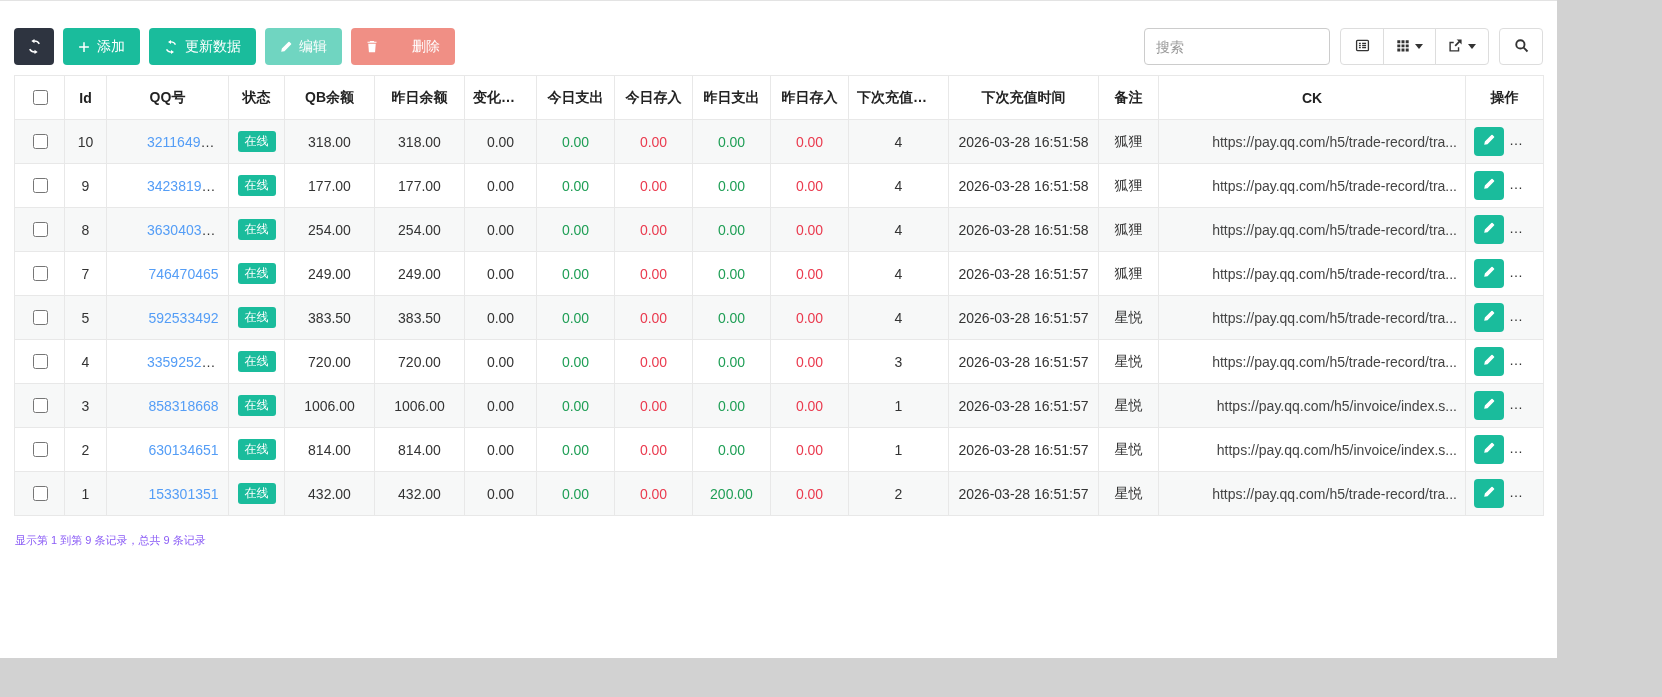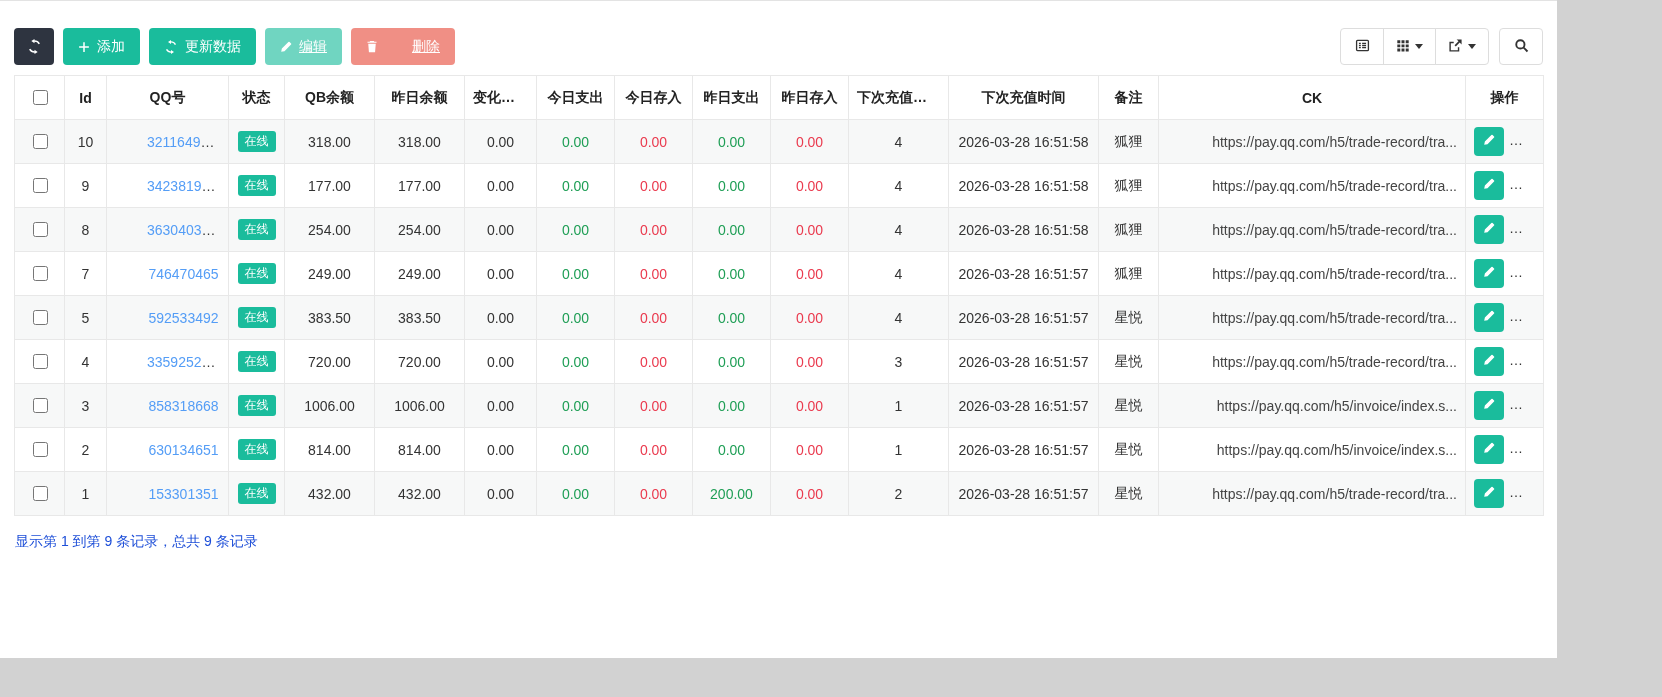--- a/index.html
+++ b/index.html
@@ -20,21 +20,21 @@
   
   .toolbar{display:flex;align-items:center;padding-top:27px;}
   .btn{
     height:37px;border:none;border-radius:4px;color:#fff;font-size:14px;
     font-family:inherit;display:inline-flex;align-items:center;gap:7px;
     padding:16px 15px;cursor:pointer;margin-right:9px;white-space:nowrap;
   }
   .btn svg{display:block;}
   .btn-dark{background:var(--dark);width:40px;justify-content:center;padding:0;}
   .btn-green{background:var(--green);}
-  .btn-disabled{opacity:.62;cursor:default;text-decoration:underline;}
+  .btn-disabled{opacity:.62;cursor:default;}
   .btn-red{background:var(--red);gap:34px;}
   .stats{display:flex;align-items:center;margin-left:14px;}
   .stat{font-size:17px;font-weight:bold;color:#1d1d1d;margin-right:62px;white-space:nowrap;}
   .stat .val{color:var(--text-red);margin:0 5px;}
   .toolbar-right{margin-left:auto;display:flex;align-items:center;}
   .search-input{
     width:186px;height:37px;border:1px solid #ccc;border-radius:4px;
     padding:0 11px;font-size:14px;font-family:inherit;color:#333;margin-right:10px;
   }
   .search-input::placeholder{color:#999;}
@@ -68,21 +68,21 @@
     padding:3px 7px;border-radius:3px;line-height:1.2;
   }
   input[type=checkbox]{width:15px;height:15px;cursor:pointer;}
   .mini-btn{
     width:30px;height:29px;border:none;border-radius:4px;color:#fff;cursor:pointer;
     display:inline-flex;align-items:center;justify-content:center;vertical-align:middle;
   }
   .mini-edit{background:var(--green);margin-right:5px;}
   .mini-del{background:var(--red);}
   
-  .footer-info{font-size:14px;color:#1d4ed8;margin-top:17px;padding-left:1px;}
+  .footer-info{font-size:11px;color:#8b5cf6;margin-top:17px;padding-left:1px;}
 </style>
 </head>
 <body>
 
 <div class="page">
 
   <div class="toolbar">
     <button class="btn btn-dark">
       <span>
         <svg width="15" height="15" viewBox="0 0 16 16" fill="currentColor">
@@ -118,20 +118,21 @@
       <span>
         <svg width="12" height="13" viewBox="0 0 16 16" fill="currentColor">
             <path d="M5.5.5h5l.6 1.2H14V3H2V1.7h2.9zM3 4.3h10L12.1 15.5H3.9z"></path>
           </svg>
       </span>
       <span>删除</span>
     </button>
 
 
     <div class="toolbar-right">
+      <input class="search-input" placeholder="搜索" style="">
       <div class="btn-group">
         <button class="tool-btn">
           <span>
             <svg width="15" height="15" viewBox="0 0 16 16" fill="none" stroke="currentColor" stroke-width="1.4">
                 <rect x="1.7" y="2.5" width="12.6" height="11" rx="1"></rect>
                 <path d="M4.2 5.7h2M4.2 8h2M4.2 10.3h2M7.6 5.7h4.2M7.6 8h4.2M7.6 10.3h4.2"></path>
               </svg>
           </span>
         </button>
         <button class="tool-btn">

